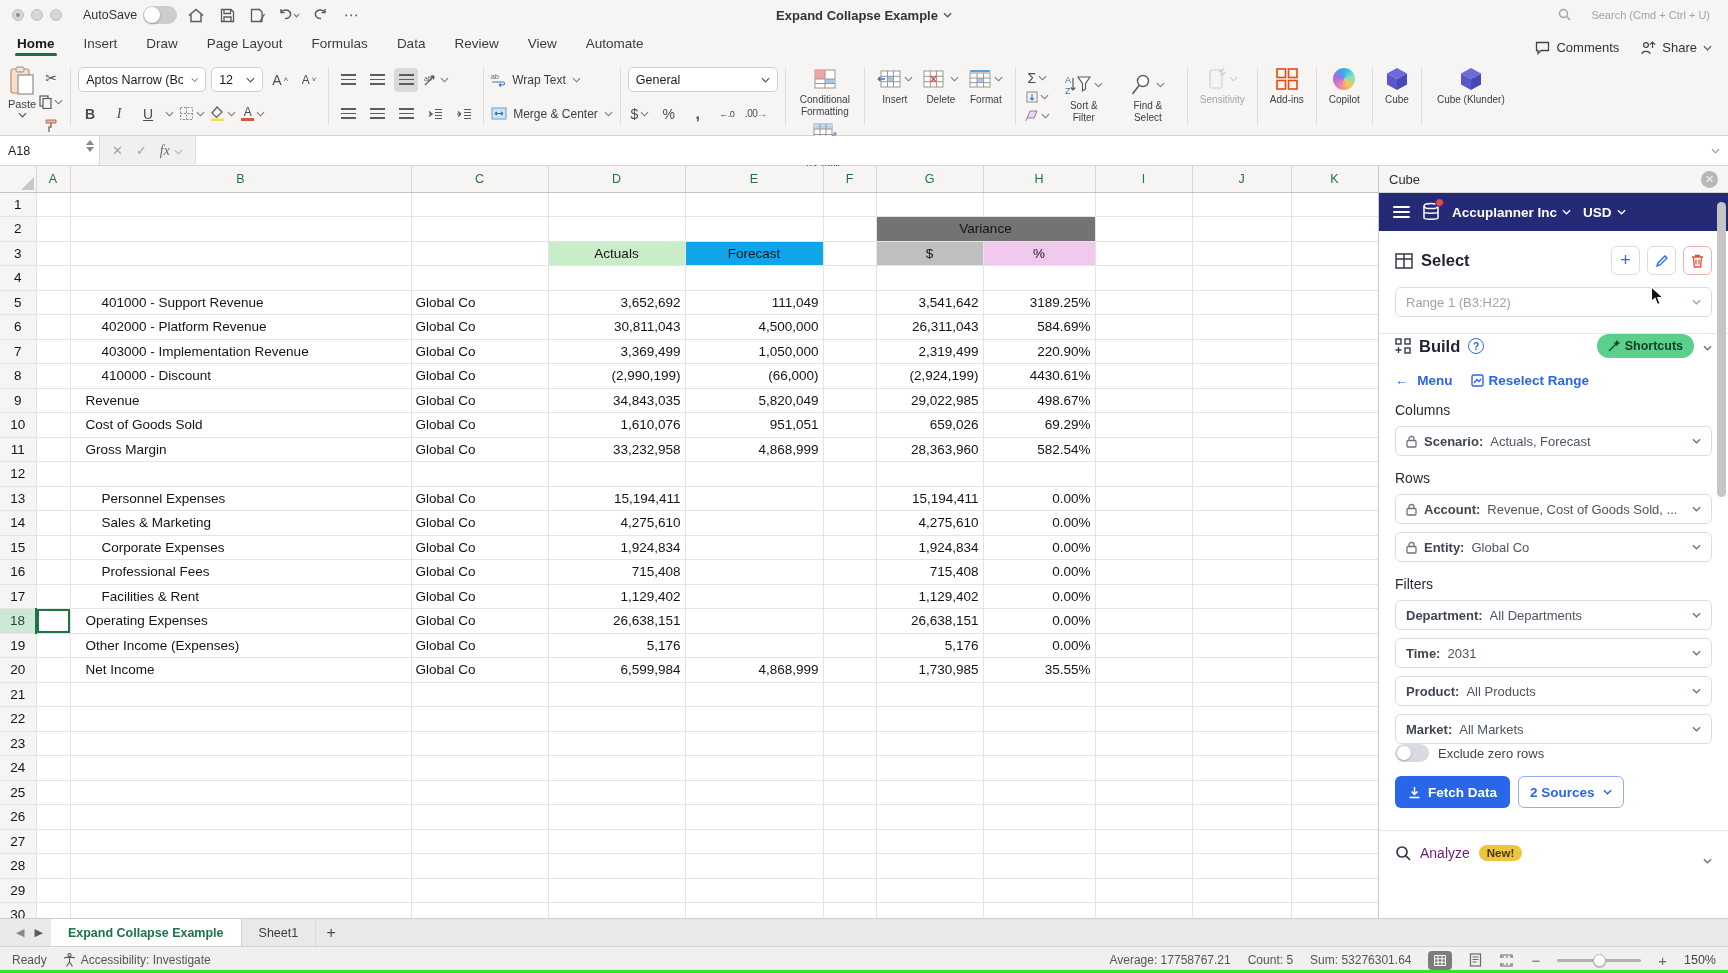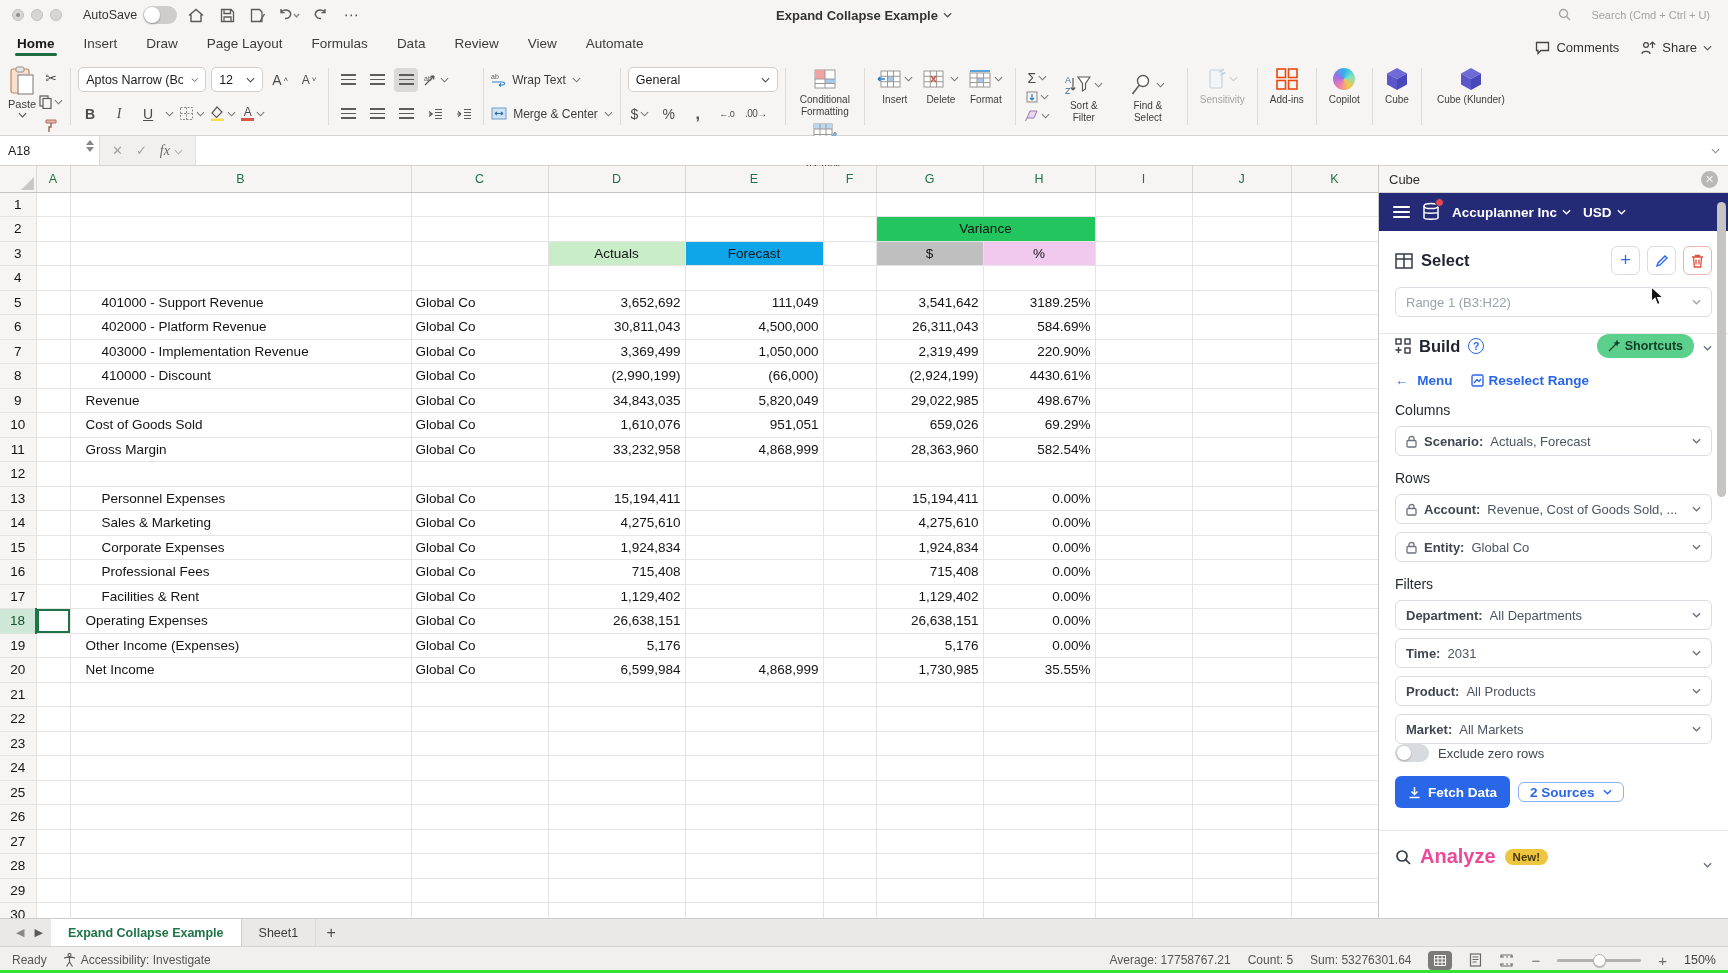--- a/index.html
+++ b/index.html
@@ -64,21 +64,21 @@
   th.corner{position:relative;background:#f3f2f1}
   th.corner::after{content:"";position:absolute;right:2px;bottom:2px;width:0;height:0;border-left:13px solid transparent;border-bottom:13px solid #c9c7c5}
   th.hl{background:#e7f1ea;border-bottom:2px solid #1e7446}
   table.sheet td{height:24.5px;border-right:1px solid #e5e4e2;border-bottom:1px solid #e5e4e2;font-size:13.5px;color:#141414;padding:0 4px;white-space:nowrap;overflow:hidden}
   td.gut{background:#f6f5f4;border-right:1px solid #d9d7d5;border-bottom:1px solid #e0deDC;color:#5a5a5a;text-align:center;font-size:12.5px;padding:0}
   td.gut.sel{background:#cfe7d7;color:#14532d;border-right:2px solid #1e7446}
   td.num{text-align:right;padding-right:9px}
   td.lbl.ind1{padding-left:15px}
   td.lbl.ind2{padding-left:31px}
   td.ent{padding-left:5px}
-  td.c-var{background:#22c55e;text-align:center}
+  td.c-var{background:#737373;text-align:center}
   td.c-act{background:#c9edc9;text-align:center}
   td.c-fc{background:#0ea5e9;text-align:center}
   td.c-dol{background:#bfbfbf;text-align:center}
   td.c-pct{background:#f1c9ee;text-align:center}
   td.active-cell{box-shadow:inset 0 0 0 2px #1e7446}
 
   
   .panel{width:350px;border-left:1px solid #cbc9c7;background:#fff;position:relative;display:flex;flex-direction:column}
   .phead{height:27px;background:#f6f5f4;border-bottom:1px solid #d6d4d2;display:flex;align-items:center;padding:0 10px;font-size:13px;color:#2e2e2e}
   .pclose{margin-left:auto;width:17px;height:17px;border-radius:50%;background:#b9b7b5;color:#f4f3f2;display:flex;align-items:center;justify-content:center;font-size:11px;line-height:1}
@@ -105,23 +105,23 @@
   .pill{margin-left:auto;height:24px;border-radius:12px;background:#5bd08c;color:#123d26;font-size:12.5px;font-weight:700;display:flex;align-items:center;gap:5px;padding:0 11px}
   .pill-chev{margin-left:9px}
   .linksrow{display:flex;align-items:center;gap:18px;margin-top:15px}
   .plink{display:flex;align-items:center;gap:5px;color:#2a66e8;font-size:13.5px;font-weight:600}
   .flabel{margin-top:14px;font-size:14px;color:#252a33}
   .togglerow{display:flex;align-items:center;gap:9px;font-size:13px;color:#3f4752}
   .ptoggle{width:34px;height:18px;border-radius:9px;background:#d7dade;position:relative}
   .ptoggle .knob{position:absolute;left:2px;top:2px;width:14px;height:14px;border-radius:50%;background:#fff;box-shadow:0 1px 2px rgba(0,0,0,.25)}
   .fetchrow{display:flex;align-items:center;gap:8px;margin-top:14px}
   .fetchbtn{height:32px;background:#2a66e8;border-radius:6px;color:#fff;font-size:13.5px;font-weight:700;display:flex;align-items:center;gap:7px;padding:0 13px}
-  .sourcesbtn{height:20px;border:1.5px solid #8ab0f5;border-radius:6px;color:#2a66e8;font-size:13.5px;font-weight:700;display:flex;align-items:center;gap:8px;padding:0 11px;background:#fff}
+  .sourcesbtn{height:32px;border:1.5px solid #8ab0f5;border-radius:6px;color:#2a66e8;font-size:13.5px;font-weight:700;display:flex;align-items:center;gap:8px;padding:0 11px;background:#fff}
   .analyzerow{display:flex;align-items:center;gap:9px;margin-top:14px;padding-bottom:4px}
-  .analyzerow .atitle{font-size:20px;font-weight:700;color:#ec4899}
+  .analyzerow .atitle{font-size:14px;font-weight:400;color:#701a75}
   .newbadge{background:#eec53e;color:#4a3a07;font-size:11.5px;font-weight:700;border-radius:10px;padding:2px 8px}
   .analyzerow .chev{margin-left:auto}
   .pscroll{position:absolute;top:36px;right:2px;width:9px;height:295px;border-radius:5px;background:#c7c5c3}
 
   
   .tabbar{height:28px;background:#ebe9e8;border-top:1px solid #cfcdcb;display:flex;align-items:stretch;padding-left:8px}
   .navarr{display:flex;align-items:center;gap:10px;padding:0 8px;color:#8a8886;font-size:11px}
   .navarr .fwd{color:#5d5b59}
   .stab{display:flex;align-items:center;padding:0 17px;font-size:12.5px;color:#3c3c3c;border-right:1px solid #dbd9d7}
   .stab.active{background:#fff;color:#1e7446;font-weight:700;border-right:1px solid #d0cecc}

